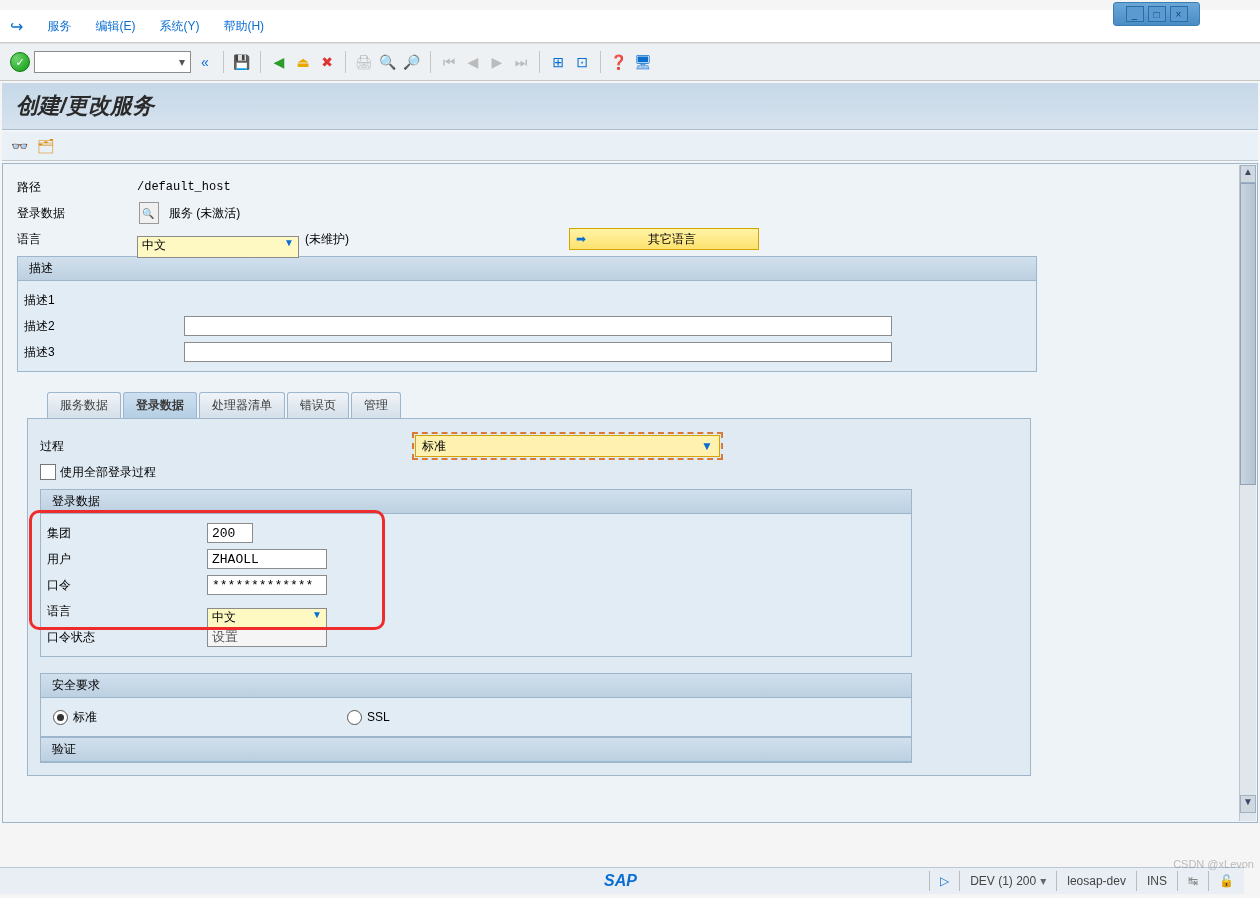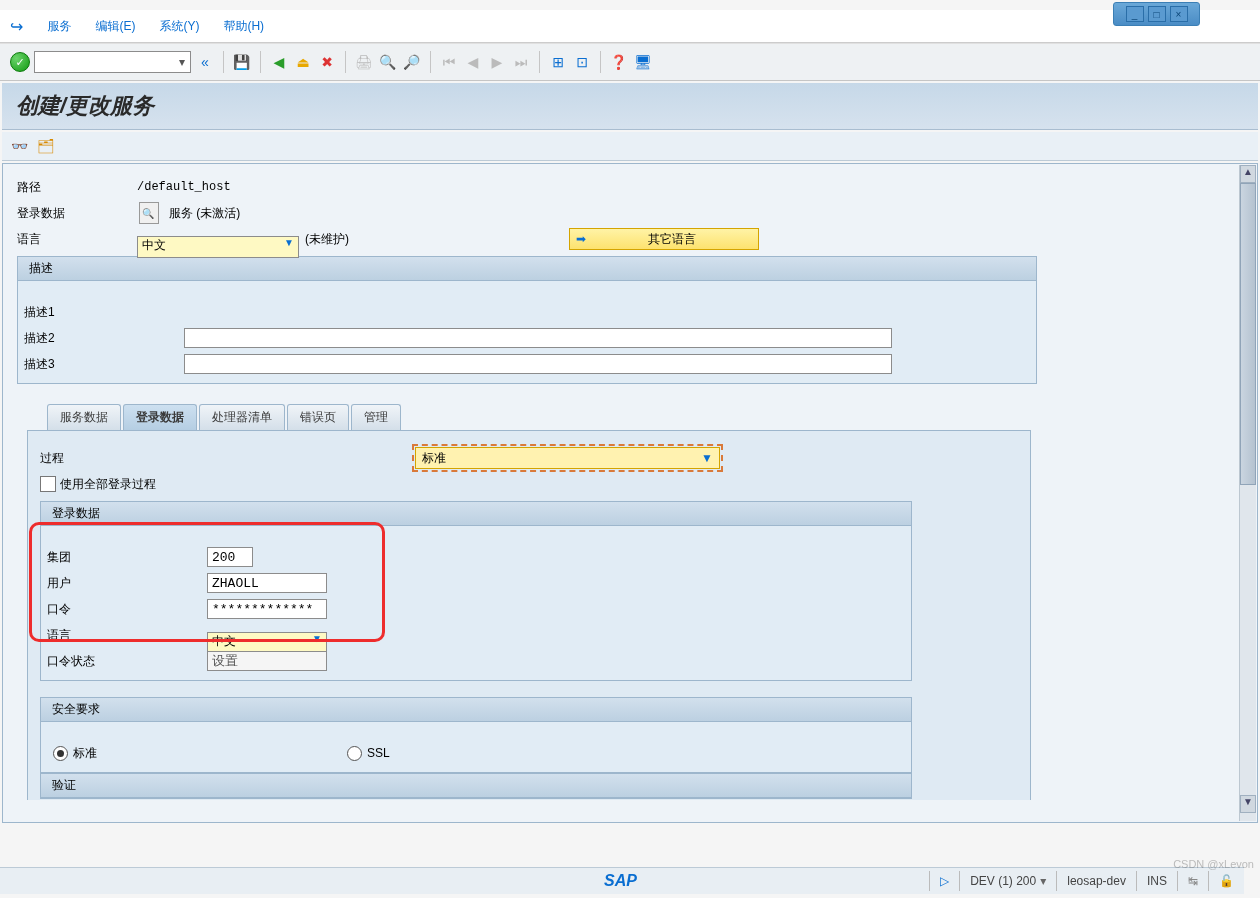--- a/index.html
+++ b/index.html
@@ -121,21 +121,21 @@
   .groupbox {
     border: 1px solid #9db6cc;
     background: #e1ecf5;
     margin-top: 4px;
   }
   .groupbox .gb-title {
     background: linear-gradient(to bottom,#d2e0ed,#bcd0e1);
     padding: 3px 11px;
     border-bottom: 1px solid #9db6cc;
   }
-  .groupbox .gb-body { padding: 18px 6px 6px 6px; }
+  .groupbox .gb-body { padding: 6px 6px 6px 6px; }
   .tabs {
     display:flex;
     margin-top:20px;
     margin-left: 30px;
     border-bottom:none;
     gap:2px;
   }
   .tab {
     padding: 4px 12px;
     background: linear-gradient(to bottom,#f0f4f8,#d4dfe9);

